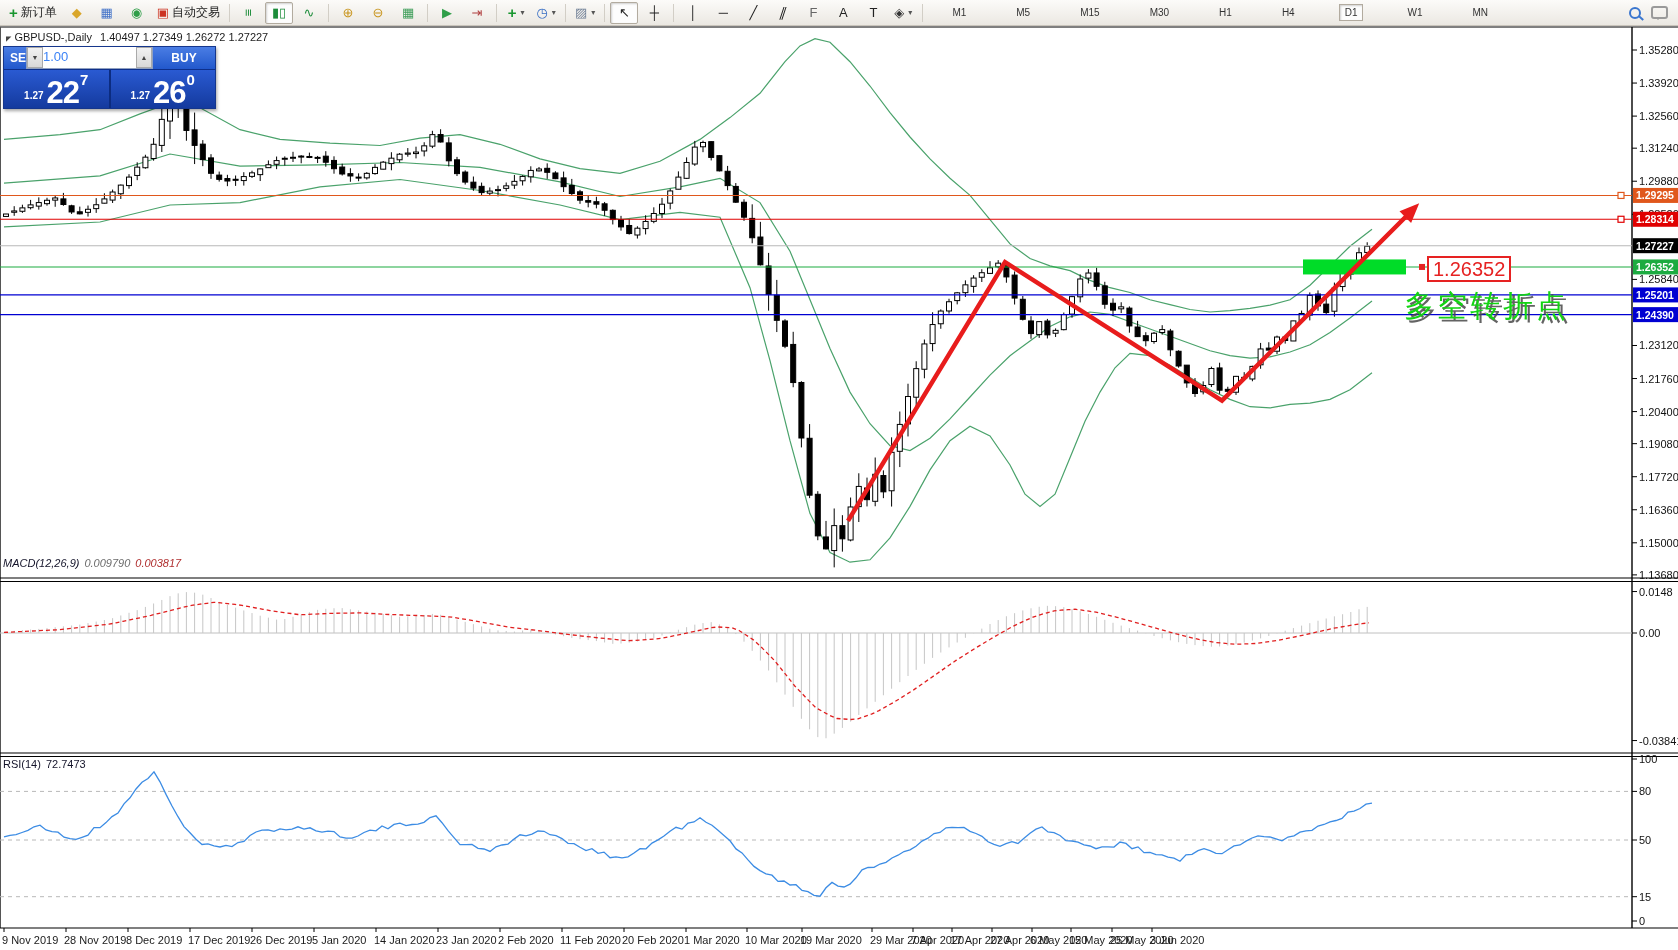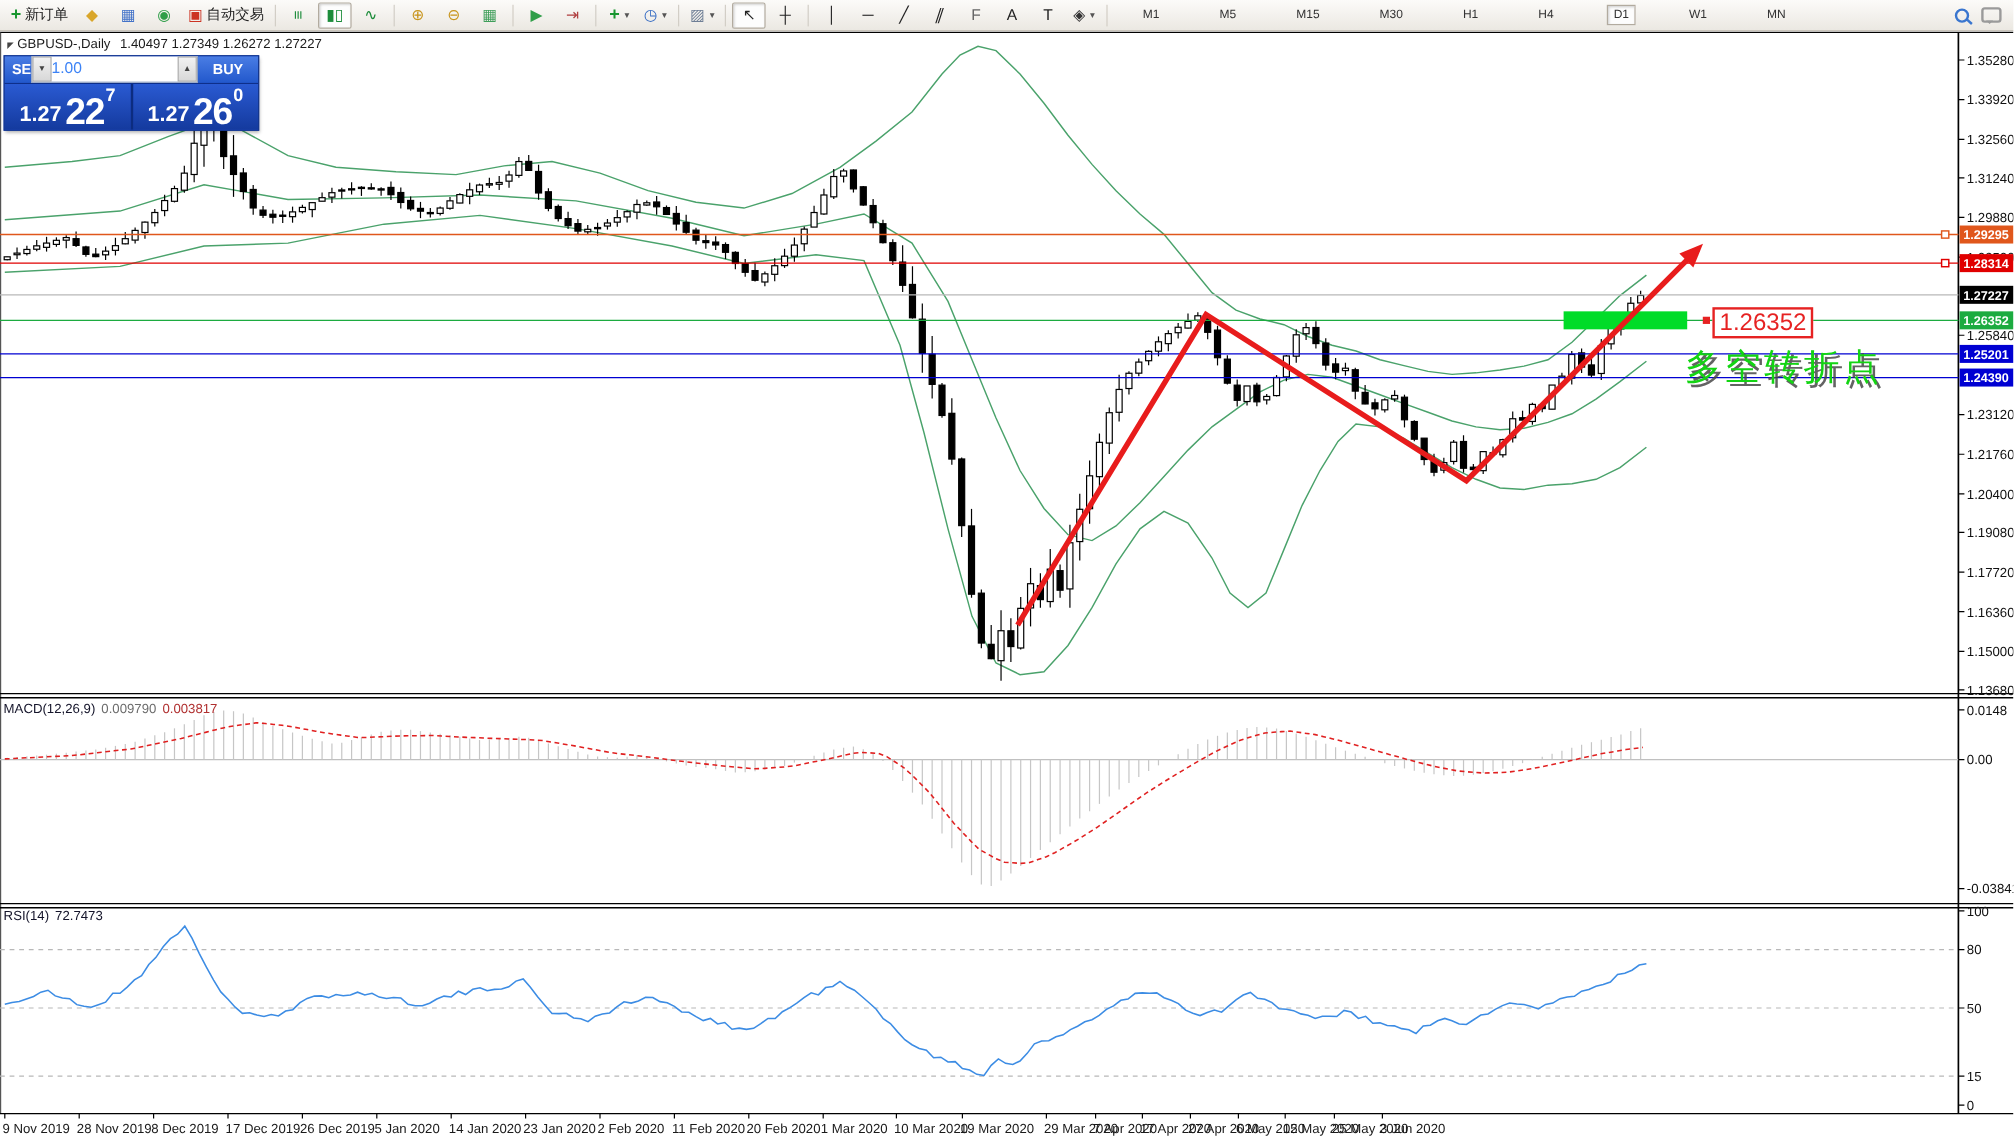--- a/index.html
+++ b/index.html
@@ -30,38 +30,38 @@
 
   
   #chart-title{position:absolute;left:6px;top:31px;z-index:5;font-size:11px;color:#1c1c1c;}
   #chart-title .tri{font-size:7px;color:#444;margin-right:3px;}
   #chart-title .ohlc{margin-left:8px;}
 
   
   #trade-panel{position:absolute;left:3px;top:46px;width:211px;z-index:6;
     border:1px solid #15368c;background:#1b46be;box-shadow:1px 2px 3px rgba(0,0,0,.35);}
   .tp-row1{display:flex;height:22px;align-items:stretch;}
-  .btn-sell,.btn-buy{width:50px;background:linear-gradient(#4a7de4,#2258cc);color:#fff;
+  .btn-sell,.btn-buy{width:62px;background:linear-gradient(#4a7de4,#2258cc);color:#fff;
     font-size:12px;font-weight:bold;border:none;font-family:inherit;}
   .btn-sell{width:22px;}
   .spin{flex:1;display:flex;background:#fff;border:1px solid #8fa0c0;border-top:none;}
   .spin-btn{width:16px;background:linear-gradient(#f2f2f2,#d8d8d8);border:1px solid #aaa;
     font-size:7px;color:#444;padding:0;font-family:inherit;}
   .vol{flex:1;font-size:13px;color:#3b82f6;line-height:20px;}
   .tp-row2{display:flex;height:38px;border-top:1px solid #0e2f8a;}
   .quote{flex:1;color:#fff;display:flex;align-items:flex-end;justify-content:center;
     padding-bottom:3px;background:linear-gradient(#2a5ad2,#143a9e);}
   .quote+.quote{border-left:2px solid #0c2c80;}
-  .q-base{font-size:18px;font-weight:bold;margin-right:3px;line-height:19px;}
+  .q-base{font-size:10px;font-weight:bold;margin-right:3px;line-height:19px;}
   .q-big{font-size:31px;font-weight:bold;line-height:25px;letter-spacing:-1px;}
   .q-sup{font-size:15px;font-weight:bold;margin-left:1px;line-height:13px;align-self:flex-start;margin-top:3px;}
 
   
   .pane-label{position:absolute;left:3px;z-index:5;font-size:11px;color:#14142a;}
-  #macd-label{top:585px;}
+  #macd-label{top:557px;font-style:italic;}
   #rsi-label{top:758px;}
   .pl-val1{color:#6d6d6d;margin-left:5px;}
   .pl-val2{color:#b03030;margin-left:5px;}
   .pl-val3{color:#14142a;margin-left:5px;}
 
   
   #annotation{position:absolute;left:1404px;top:286px;z-index:5;font-size:30px;font-weight:normal;
     letter-spacing:3px;color:#13d413;text-shadow:3px 3px 0 rgba(72,72,72,.85);}
   #price-tag{position:absolute;left:1427px;top:256px;z-index:5;border:2px solid #e62222;
     color:#e62222;background:#fff;font-size:20px;line-height:22px;padding:0 4px;}

